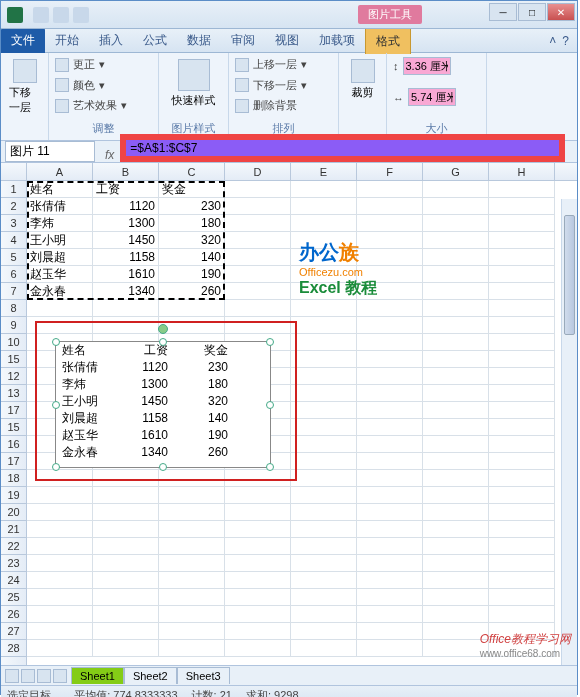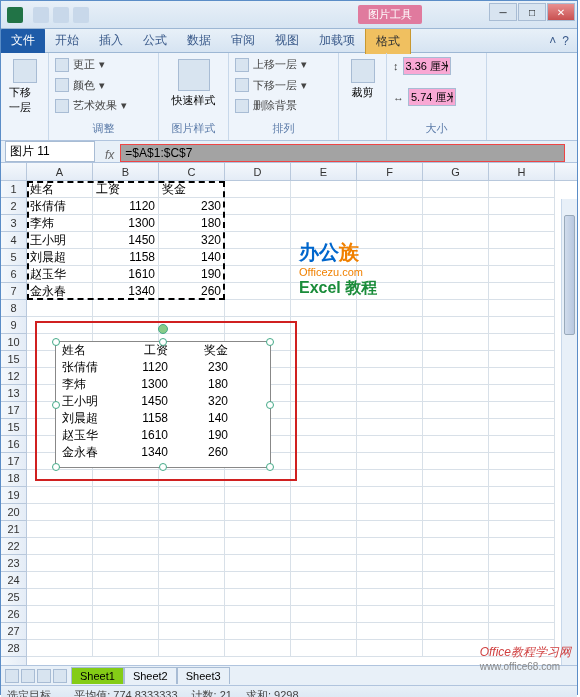--- a/index.html
+++ b/index.html
@@ -23,21 +23,21 @@
 .ribbon-group{border-right:1px solid #c8d8ea;padding:4px 6px;display:flex;flex-direction:column;justify-content:space-between}
 .ribbon-group .label{text-align:center;color:#5a7aa8;font-size:11px;margin-top:2px}
 .ribbon-btn{display:flex;flex-direction:column;align-items:center;gap:2px;padding:2px}
 .ribbon-btn .icon{width:24px;height:24px;background:#d8e4f0;border:1px solid #a8bcd4}
 .ribbon-row{display:flex;align-items:center;gap:4px;color:#444;white-space:nowrap}
 .ribbon-row .swatch{width:14px;height:14px;background:#d8e4f0;border:1px solid #a8bcd4}
 .size-input{width:48px;height:18px;border:1px solid #a8bcd4;background:#f9a8d4;font-size:11px;padding:0 2px;text-align:center}
 .namebox-row{height:22px;background:#e8f0f8;display:flex;align-items:flex-end;border-bottom:1px solid #b0c4de;font-size:12px}
 .namebox{width:90px;border:1px solid #a8bcd4;background:#fff;margin:0 4px;padding:1px 4px}
 .fx{color:#666;margin:0 6px;font-style:italic}
-.formula{flex:1;border:1px solid #ef4444;background:#a3a3a3;padding:1px 4px;margin-right:12px}
+.formula{flex:1;border:6px solid #ef4444;background:#8b5cf6;padding:1px 4px;margin-right:12px}
 .grid-area{position:relative;height:502px;overflow:hidden;background:#fff}
 .col-headers{display:flex;height:18px;background:linear-gradient(#f4f8fc,#e4ecf6);border-bottom:1px solid #b8c8dc;font-size:11px}
 .col-headers .corner{width:26px;border-right:1px solid #b8c8dc}
 .col-headers .ch{width:66px;text-align:center;border-right:1px solid #b8c8dc;color:#333;line-height:18px}
 .grid-body{display:flex;height:484px}
 .row-headers{width:26px;background:linear-gradient(90deg,#f4f8fc,#e4ecf6);border-right:1px solid #b8c8dc}
 .row-headers .rh{height:17px;text-align:center;font-size:11px;border-bottom:1px solid #b8c8dc;line-height:17px;color:#333}
 .cells{position:relative;flex:1}
 .cell-row{display:flex;height:17px}
 .cell{width:66px;border-right:1px solid #d8e0e8;border-bottom:1px solid #d8e0e8;font-size:12px;padding:0 3px;line-height:17px;overflow:hidden;white-space:nowrap}
@@ -56,21 +56,21 @@
 .pic-table .prow{display:flex;height:17px}
 .pic-table .pcell{padding:0 6px;line-height:17px}
 .pic-table .pcell.n{text-align:right;width:60px}
 .pic-table .pcell.t{width:58px}
 .sheet-tabs{height:20px;background:#e8f0f8;display:flex;align-items:center;font-size:11px;border-top:1px solid #b0c4de}
 .sheet-tabs .nav{display:flex;gap:2px;margin:0 4px}
 .sheet-tabs .nav span{width:14px;height:14px;background:#d8e4f0;border:1px solid #a8bcd4}
 .sheet-tabs .st{padding:2px 8px;background:#84cc16;border:1px solid #a8bcd4;border-bottom:none}
 .sheet-tabs .st.inactive{background:#e8f0f8}
 .statusbar{height:20px;background:linear-gradient(#e8f0f8,#d6e4f2);display:flex;align-items:center;font-size:11px;color:#444;padding:0 6px;gap:14px;border-top:1px solid #b0c4de;position:relative}
-.footer-wm{position:absolute;right:6px;bottom:22px;font-size:12px;font-style:italic;color:#d04040}
+.footer-wm{position:absolute;right:6px;bottom:35px;font-size:12px;font-style:italic;color:#d04040}
 .footer-wm .url{display:block;font-size:10px;color:#888;font-style:normal}
 .scroll-v{position:absolute;right:0;top:18px;width:16px;bottom:0;background:#e8f0f8;border-left:1px solid #c8d8ea}
 .scroll-v .thumb{position:absolute;top:16px;left:2px;right:2px;height:120px;background:linear-gradient(90deg,#d0dcec,#b8c8e0);border:1px solid #9ab;border-radius:2px}
 </style>
 </head>
 <body>
 
 <div class="window">
 
   <div class="titlebar">

